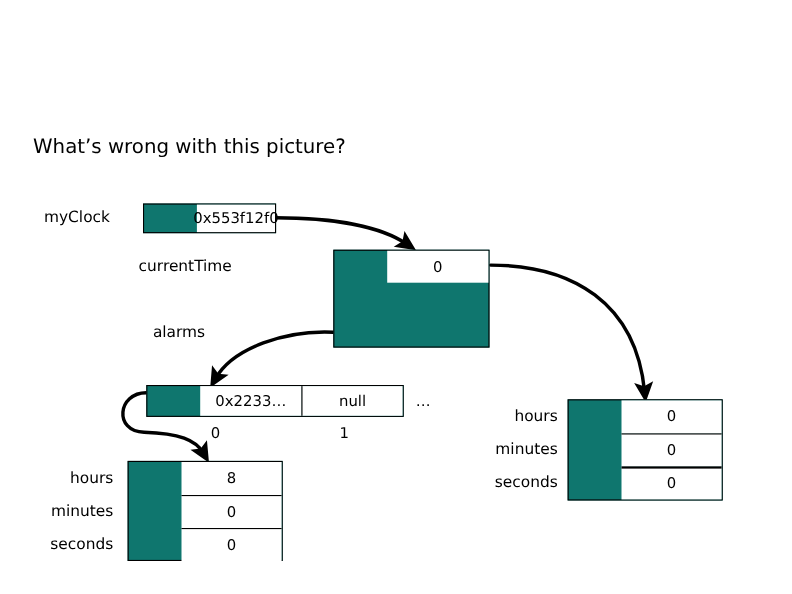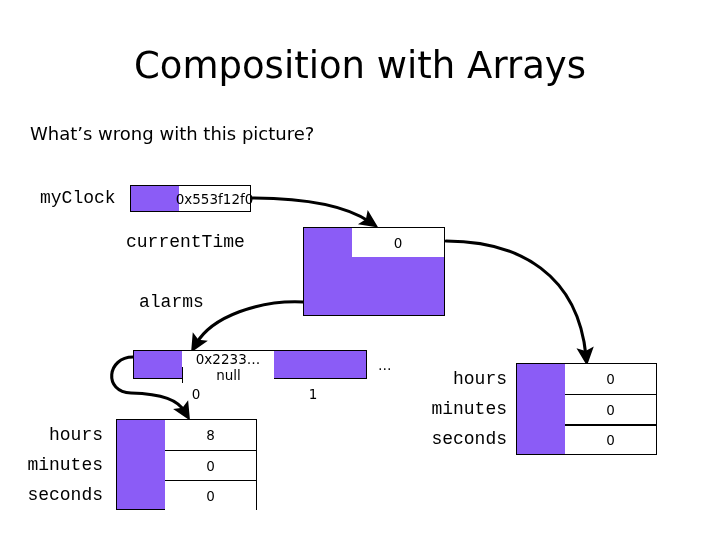--- a/index.html
+++ b/index.html
@@ -35,33 +35,32 @@
     position: absolute;
     left: 30px;
     top: 124px;
     font-size: 18px;
     line-height: 20px;
     white-space: nowrap;
   }
   
   .label {
     position: absolute;
-    font-size: 18px;
+    font-size: 14px;
     line-height: 16px;
     white-space: nowrap;
-    font-family: Liberation Mono, monospace;
   }
   .label.right-align {
     text-align: right;
   }
   .boxtable {
     position: absolute;
     box-sizing: border-box;
     border: 1.6px solid #000000;
-    background: #8b5cf6;
+    background: #0f766e;
     padding-left: 48px;
   }
   .boxrow {
     box-sizing: border-box;
     display: flex;
     align-items: center;
     justify-content: center;
     font-size: 13.5px;
     white-space: nowrap;
     background: #ffffff;
@@ -106,21 +105,20 @@
     width: 720px;
     height: 540px;
     pointer-events: none;
   }
 </style>
 </head>
 <body>
 
 <div id="slide">
 
-  <div id="slide-title">Composition with Arrays</div>
 
   <div id="subtitle">What’s wrong with this picture?</div>
 
   <svg id="arrow-layer" viewBox="0 0 720 540" width="720" height="540" xmlns="http://www.w3.org/2000/svg">
     <defs>
       <marker id="arrowhead" markerWidth="7" markerHeight="7" refX="3.2" refY="3.2" orient="auto" markerUnits="strokeWidth">
         <path d="M 0.4 0.4 L 6.4 3.2 L 0.4 6.0 L 1.6 3.2 Z" fill="#000000"></path>
       </marker>
     </defs>
 
@@ -139,21 +137,21 @@
     <div class="boxrow" style="height:100%;">0x553f12f0</div>
   </div>
 
   <div class="label" style="left:126px; top:234px;">currentTime</div>
   <div class="label" style="left:139px; top:294px;">alarms</div>
 
   <div class="boxtable" style="left:303px; top:227px; width:142px; height:89px;">
     <div class="boxrow" style="height:29.3px;">0</div>
   </div>
 
-  <div class="boxtable" style="left:133px; top:350px; width:234px; height:29px; display:flex;flex-direction:column;">
+  <div class="boxtable" style="left:133px; top:350px; width:234px; height:29px; display:flex;">
     <div class="arraycell" style="width:50%;">0x2233…</div>
     <div class="arraycell" style="width:50%;">null</div>
   </div>
 
   <div class="ellipsis" style="left:378px; top:357px;">…</div>
 
   <div class="index-label" style="left:176px; top:386px; width:40px;">0</div>
   <div class="index-label" style="left:293px; top:386px; width:40px;">1</div>
 
   <div class="label right-align" style="left:3px; top:427px; width:100px;">hours</div>

